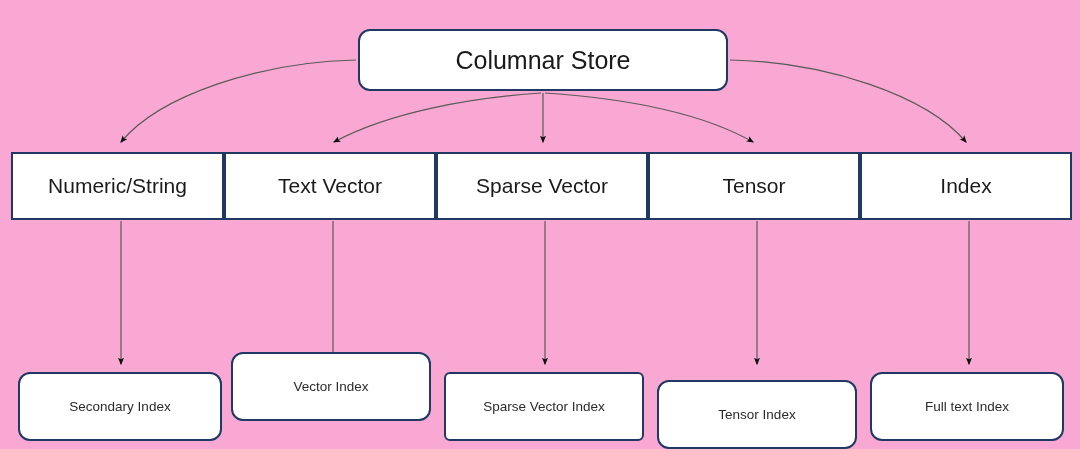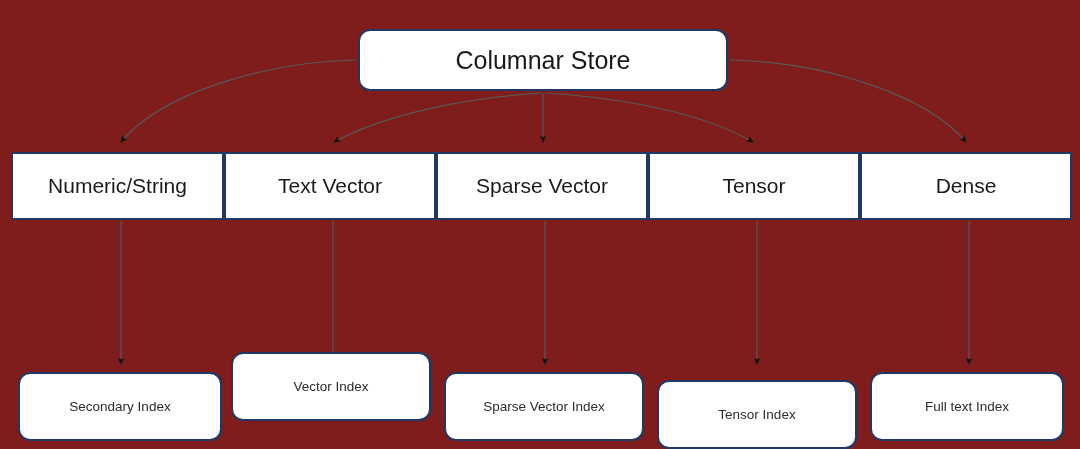--- a/index.html
+++ b/index.html
@@ -10,21 +10,21 @@
   body {
     width: 1080px;
     height: 449px;
     font-family: "Liberation Sans", sans-serif;
     overflow: hidden;
   }
   #diagram {
     position: relative;
     width: 1080px;
     height: 449px;
-    background: #7f1d1d;
+    background: #f9a8d4;
   }
   #edges {
     position: absolute;
     top: 0;
     left: 0;
     width: 1080px;
     height: 449px;
     pointer-events: none;
   }
   .node {
@@ -99,31 +99,31 @@
       <div class="node node-type" style="left: 224px; top: 152px; width: 212px; height: 68px;">
         <span class="node-label">Text Vector</span>
       </div>
       <div class="node node-type" style="left: 436px; top: 152px; width: 212px; height: 68px;">
         <span class="node-label">Sparse Vector</span>
       </div>
       <div class="node node-type" style="left: 648px; top: 152px; width: 212px; height: 68px;">
         <span class="node-label">Tensor</span>
       </div>
       <div class="node node-type" style="left: 860px; top: 152px; width: 212px; height: 68px;">
-        <span class="node-label">Dense</span>
+        <span class="node-label">Index</span>
       </div>
     </div>
   <div id="index-nodes">
       <div class="node node-index" style="left: 18px; top: 372px; width: 204px; height: 69px;">
         <span class="node-label">Secondary Index</span>
       </div>
       <div class="node node-index" style="left: 231px; top: 352px; width: 200px; height: 69px;">
         <span class="node-label">Vector Index</span>
       </div>
-      <div class="node node-index" style="left: 444px; top: 372px; width: 200px; height: 69px;">
+      <div class="node node-index" style="left: 444px; top: 372px; width: 200px; height: 69px; border-radius: 6px;">
         <span class="node-label">Sparse Vector Index</span>
       </div>
       <div class="node node-index" style="left: 657px; top: 380px; width: 200px; height: 69px;">
         <span class="node-label">Tensor Index</span>
       </div>
       <div class="node node-index" style="left: 870px; top: 372px; width: 194px; height: 69px;">
         <span class="node-label">Full text Index</span>
       </div>
     </div>
 

